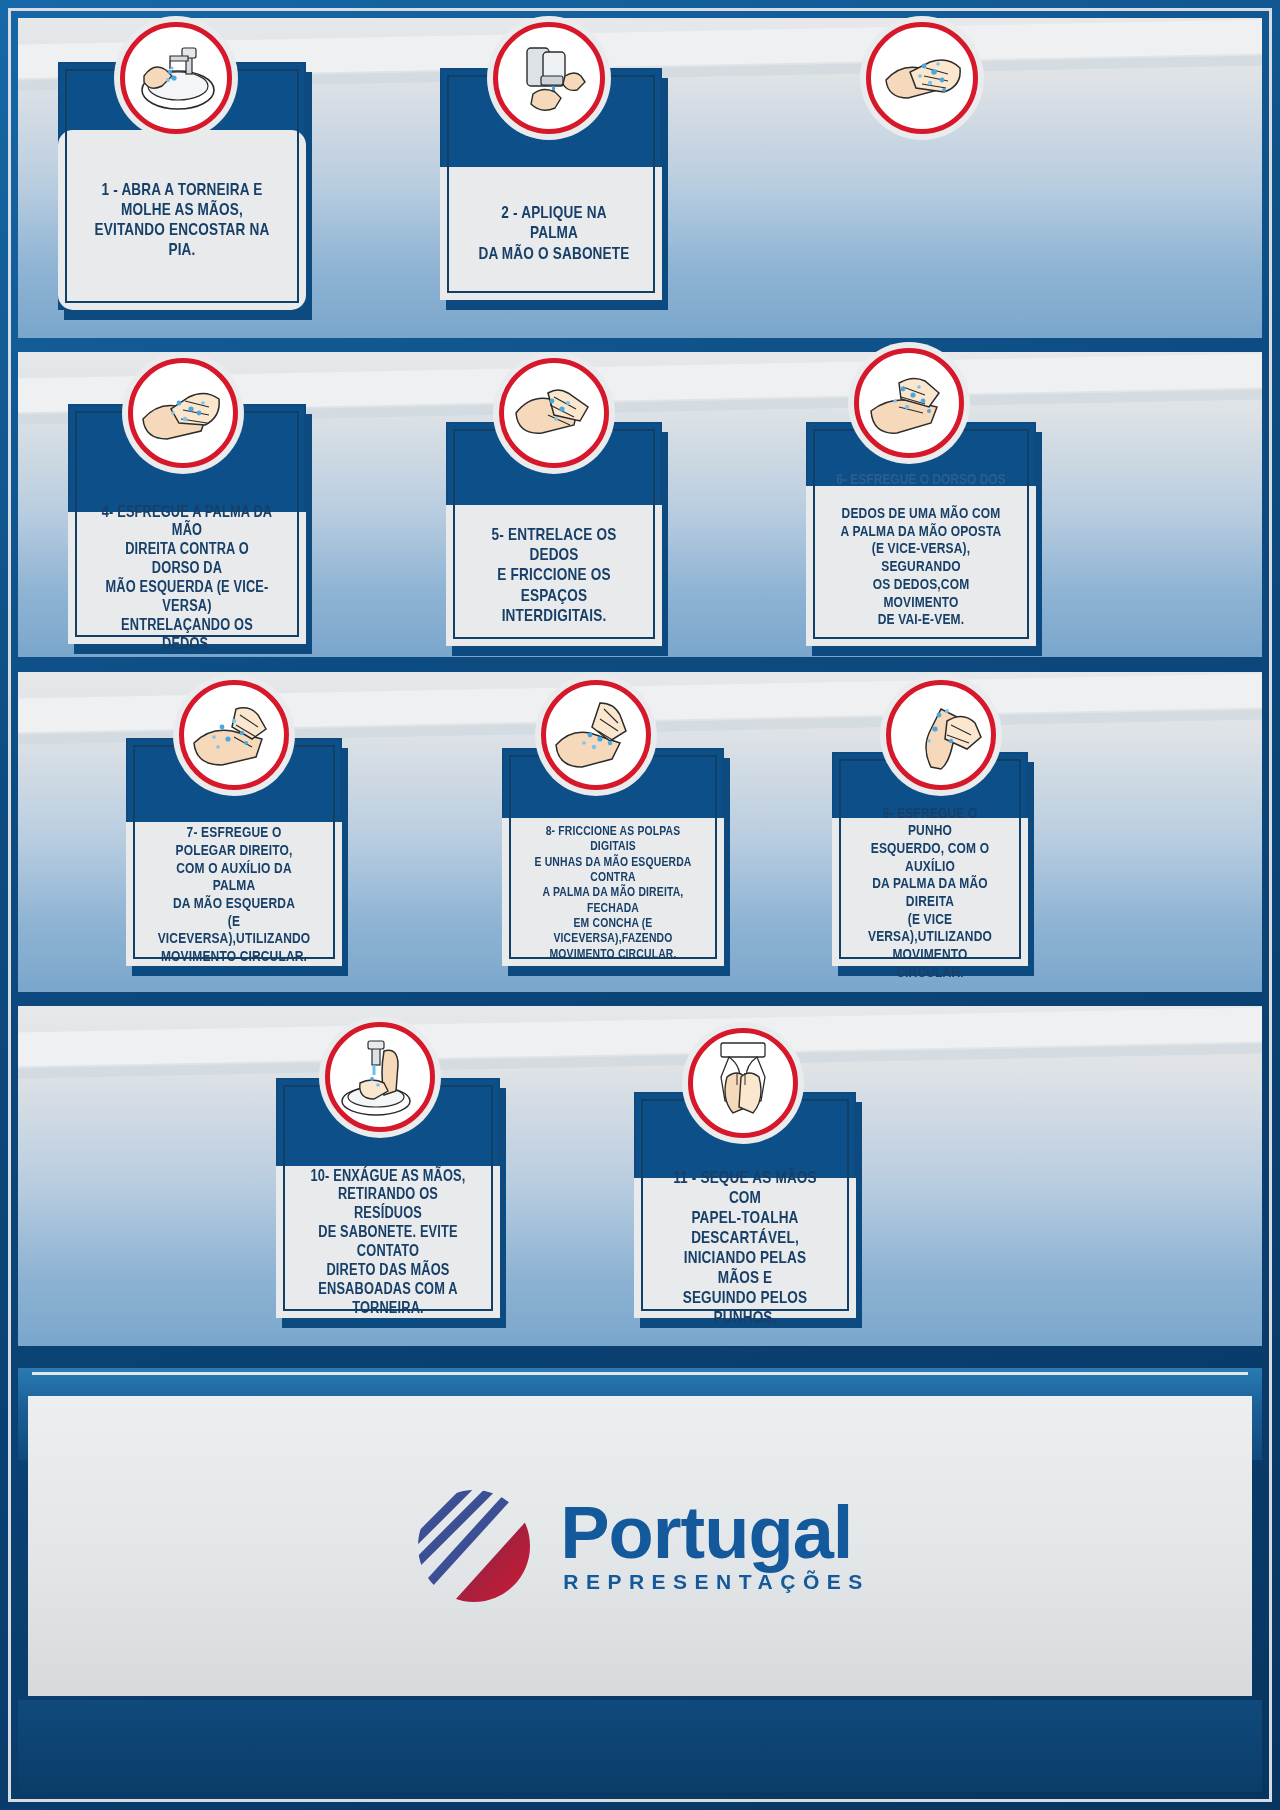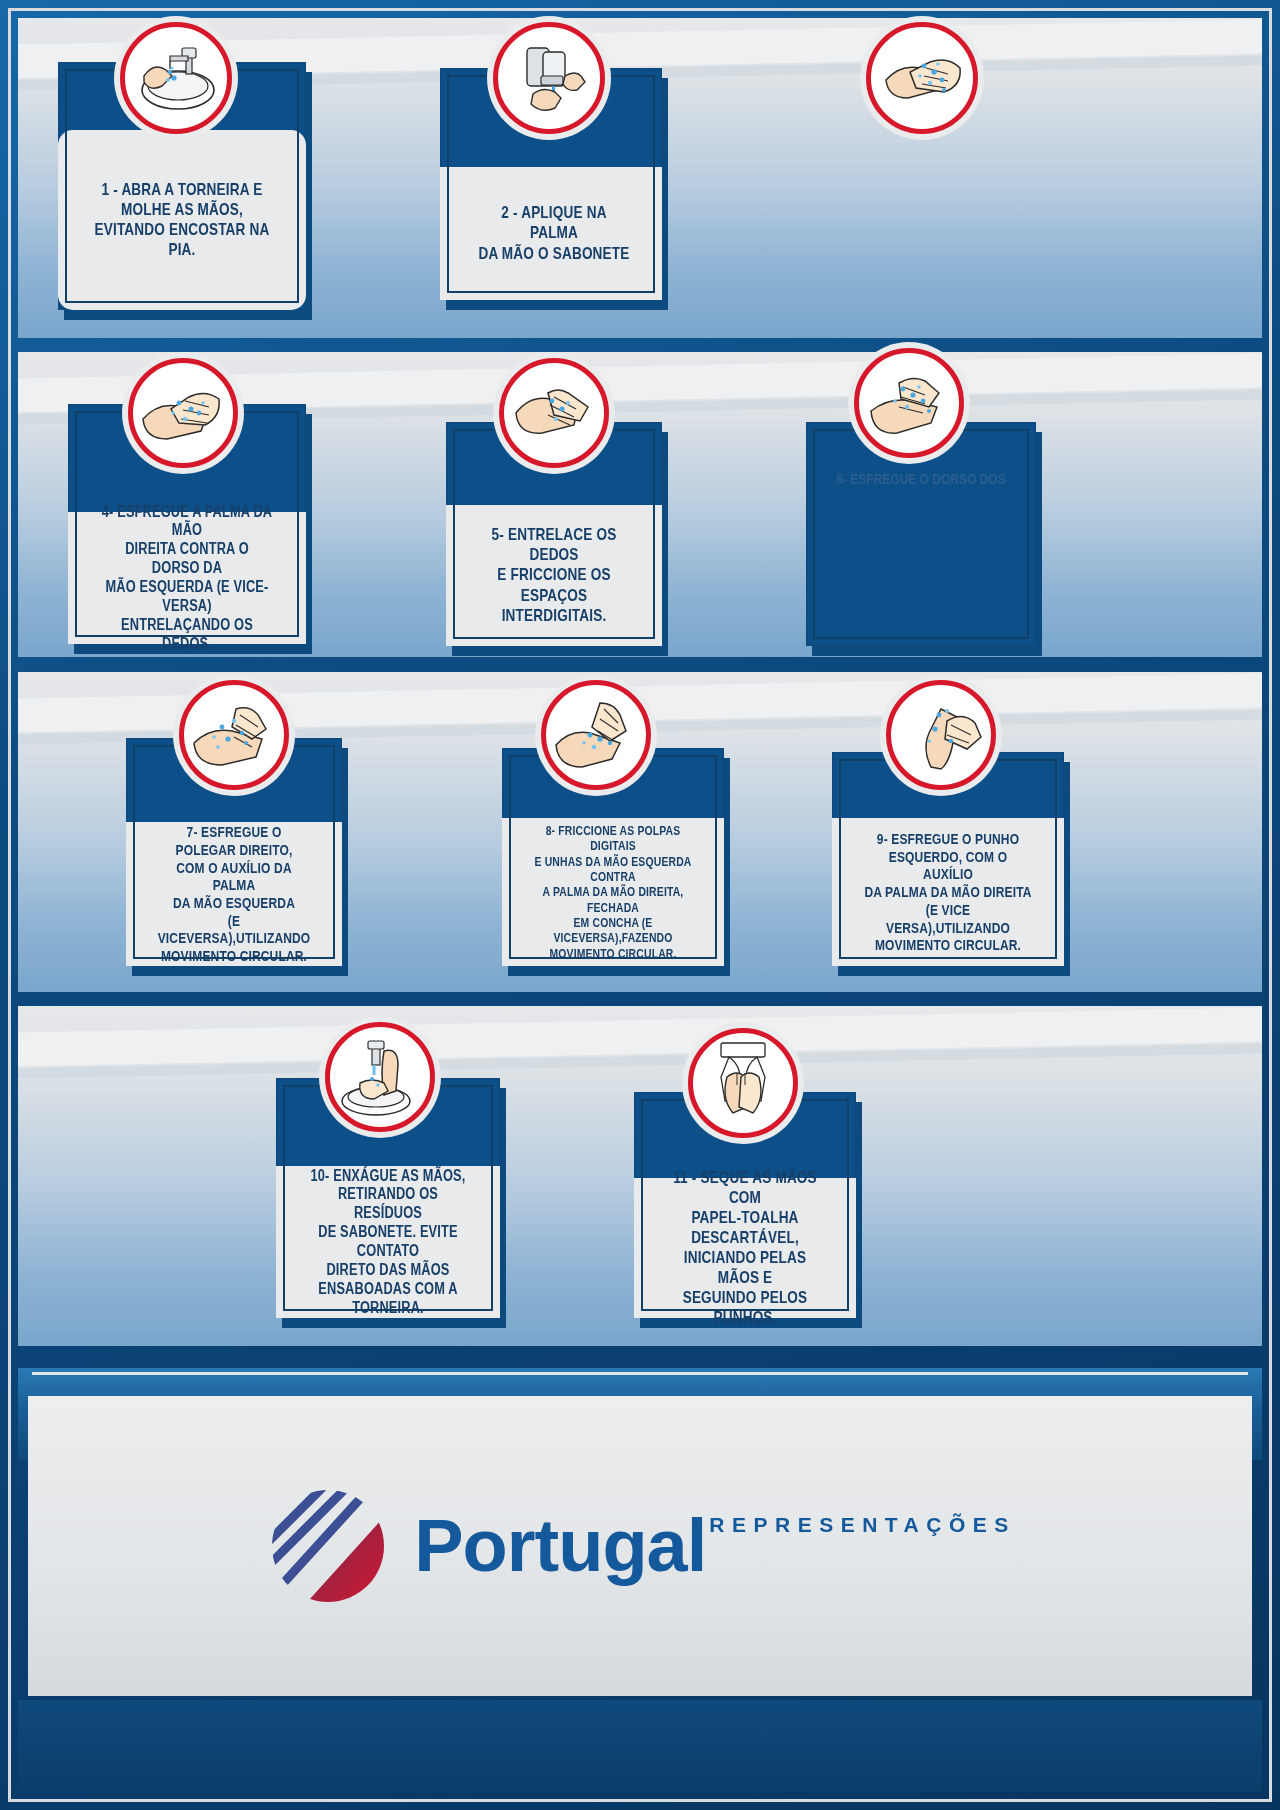--- a/index.html
+++ b/index.html
@@ -119,21 +119,21 @@
   }
   #logobar {
     position:absolute;
     left:28px; right:28px;
     top:1396px; height:300px;
     background:linear-gradient(180deg,#eceeef 0%,#e3e6e8 55%,#d6dadd 100%);
     display:flex; align-items:center; justify-content:center;
     gap:22px;
   }
   #logomark { width:128px; height:128px; position:relative; }
-  #logotext { display:flex; }
+  #logotext { display:flex; flex-direction:column; }
   #logo-main {
     font-size:74px; font-weight:700; color:#14599b;
     letter-spacing:-1px; line-height:.95;
   }
   #logo-sub {
     font-size:21px; font-weight:700; color:#14599b;
     letter-spacing:7.5px; margin-top:2px; margin-left:3px;
   }
   #bottomfill {
     position:absolute; left:18px; right:18px; top:1700px; bottom:18px;
@@ -262,20 +262,27 @@
         <circle cx="64" cy="40" r="2" fill="#79c4ee"></circle>
     </svg>
   </div>
 
   <div class="card" style="left:806px; top:422px; width:230px; height:224px;">
     <div class="shadow"></div>
     <div class="body"></div>
     <div class="inner-rule"></div>
     <div style="position:absolute; left:0; right:0; top:48px; z-index:4; text-align:center;
                 color:#2b5e8e; font-weight:700; font-size:15px; transform:scaleX(.8);">6- ESFREGUE O DORSO DOS</div>
+    <div class="textbox" style="height:160px;">
+      <div class="caption" style="font-size:15px;">DEDOS  DE UMA MÃO COM
+A PALMA DA MÃO OPOSTA
+(E VICE-VERSA), SEGURANDO
+OS DEDOS,COM MOVIMENTO
+DE VAI-E-VEM.</div>
+    </div>
   </div>
   <div class="bubble" style="left:854px; top:348px; width:110px; height:110px;">
     <svg viewBox="0 0 100 100" width="100" height="100">
       <path d="M12 58 q18 -14 40 -10 l26 6 -6 16 -34 10 q-24 2 -26 -22z" fill="#f6d9bb" stroke="#2b2b2b" stroke-width="1.5"></path>
       <path d="M40 30 q14 -8 26 -2 l14 12 -10 14 -28 -8z" fill="#fbe6ce" stroke="#2b2b2b" stroke-width="1.5"></path>
       <path d="M44 34 l22 8 M42 44 l24 7 M40 54 l24 6" stroke="#2b2b2b" stroke-width="1.1" fill="none"></path>
       <circle cx="44" cy="36" r="2.4" fill="#49a8e0"></circle>
         <circle cx="54" cy="42" r="2.6" fill="#49a8e0"></circle>
       <circle cx="48" cy="54" r="2.2" fill="#79c4ee"></circle>
         <circle cx="64" cy="48" r="2.4" fill="#49a8e0"></circle>
@@ -335,21 +342,21 @@
       <path d="M54 18 q14 0 20 12 l6 16 -16 10 -18 -14z" fill="#fbe6ce" stroke="#2b2b2b" stroke-width="1.5"></path>
       <path d="M58 24 l14 14 M54 34 l18 12 M52 46 l16 10" stroke="#2b2b2b" stroke-width="1.1" fill="none"></path>
       <circle cx="44" cy="50" r="2.4" fill="#49a8e0"></circle>
         <circle cx="54" cy="54" r="2.6" fill="#49a8e0"></circle>
       <circle cx="48" cy="62" r="2.2" fill="#79c4ee"></circle>
         <circle cx="64" cy="58" r="2.2" fill="#49a8e0"></circle>
       <circle cx="38" cy="58" r="1.8" fill="#79c4ee"></circle>
     </svg>
   </div>
 
-  <div class="card" style="left:832px; top:752px; width:232px; height:214px;">
+  <div class="card" style="left:832px; top:752px; width:196px; height:214px;">
     <div class="shadow"></div>
     <div class="body"></div>
     <div class="inner-rule"></div>
     <div class="textbox" style="height:148px;">
       <div class="caption" style="font-size:15px;">9- ESFREGUE O PUNHO
 ESQUERDO, COM O AUXÍLIO
 DA PALMA DA MÃO DIREITA
 (E VICE VERSA),UTILIZANDO
 MOVIMENTO CIRCULAR.</div>
     </div>

